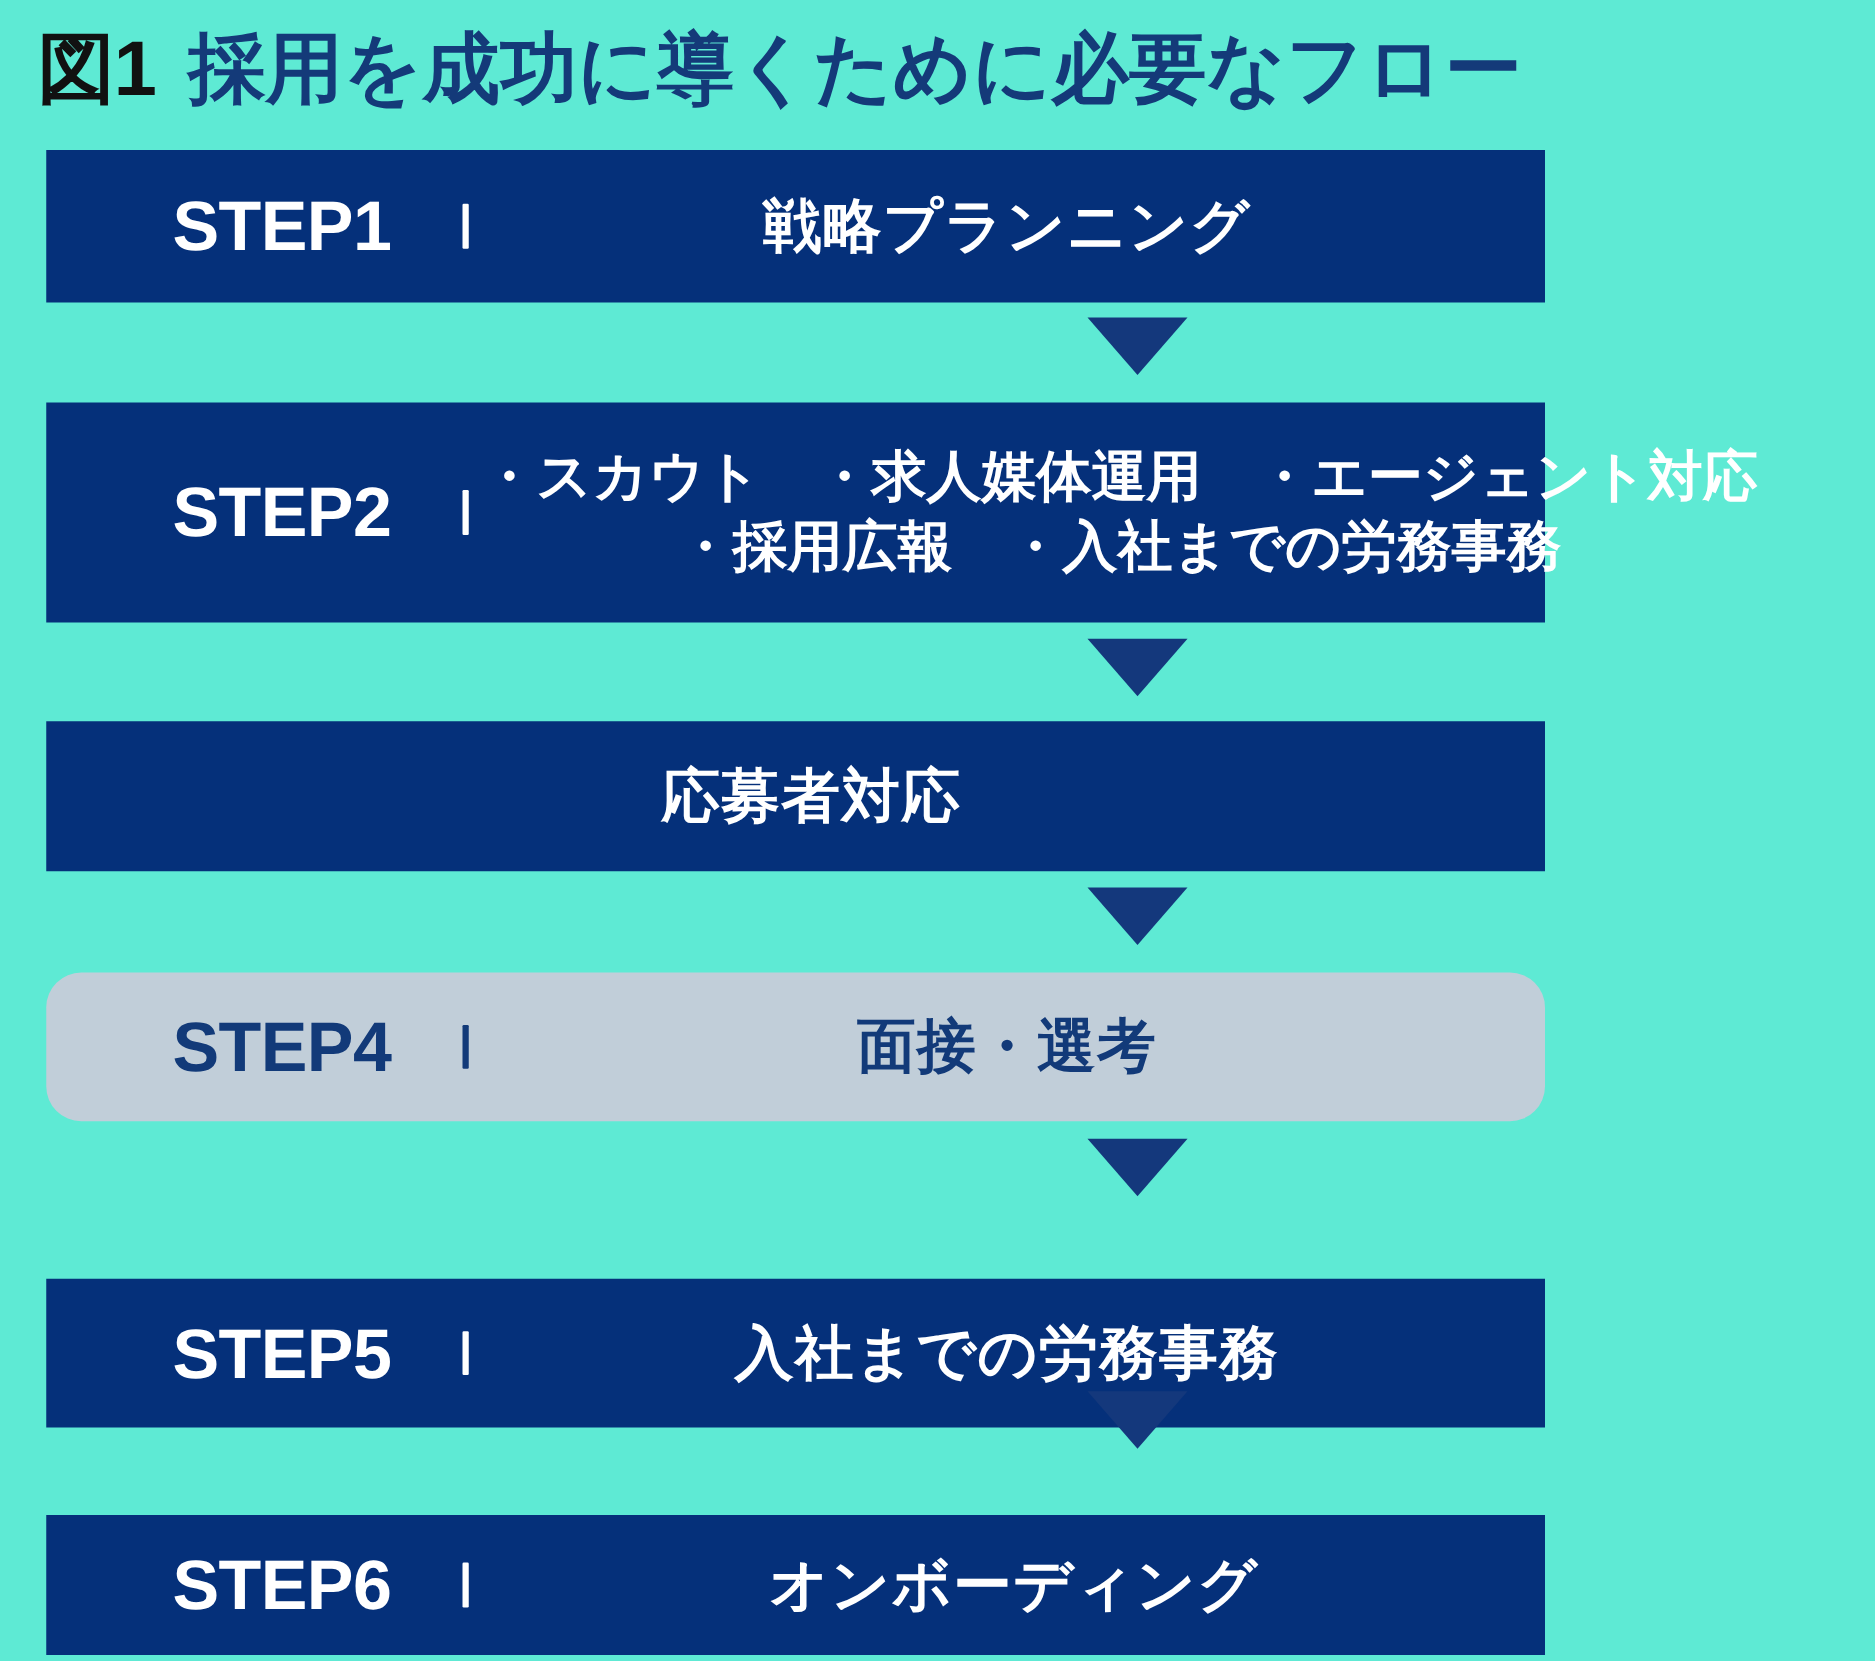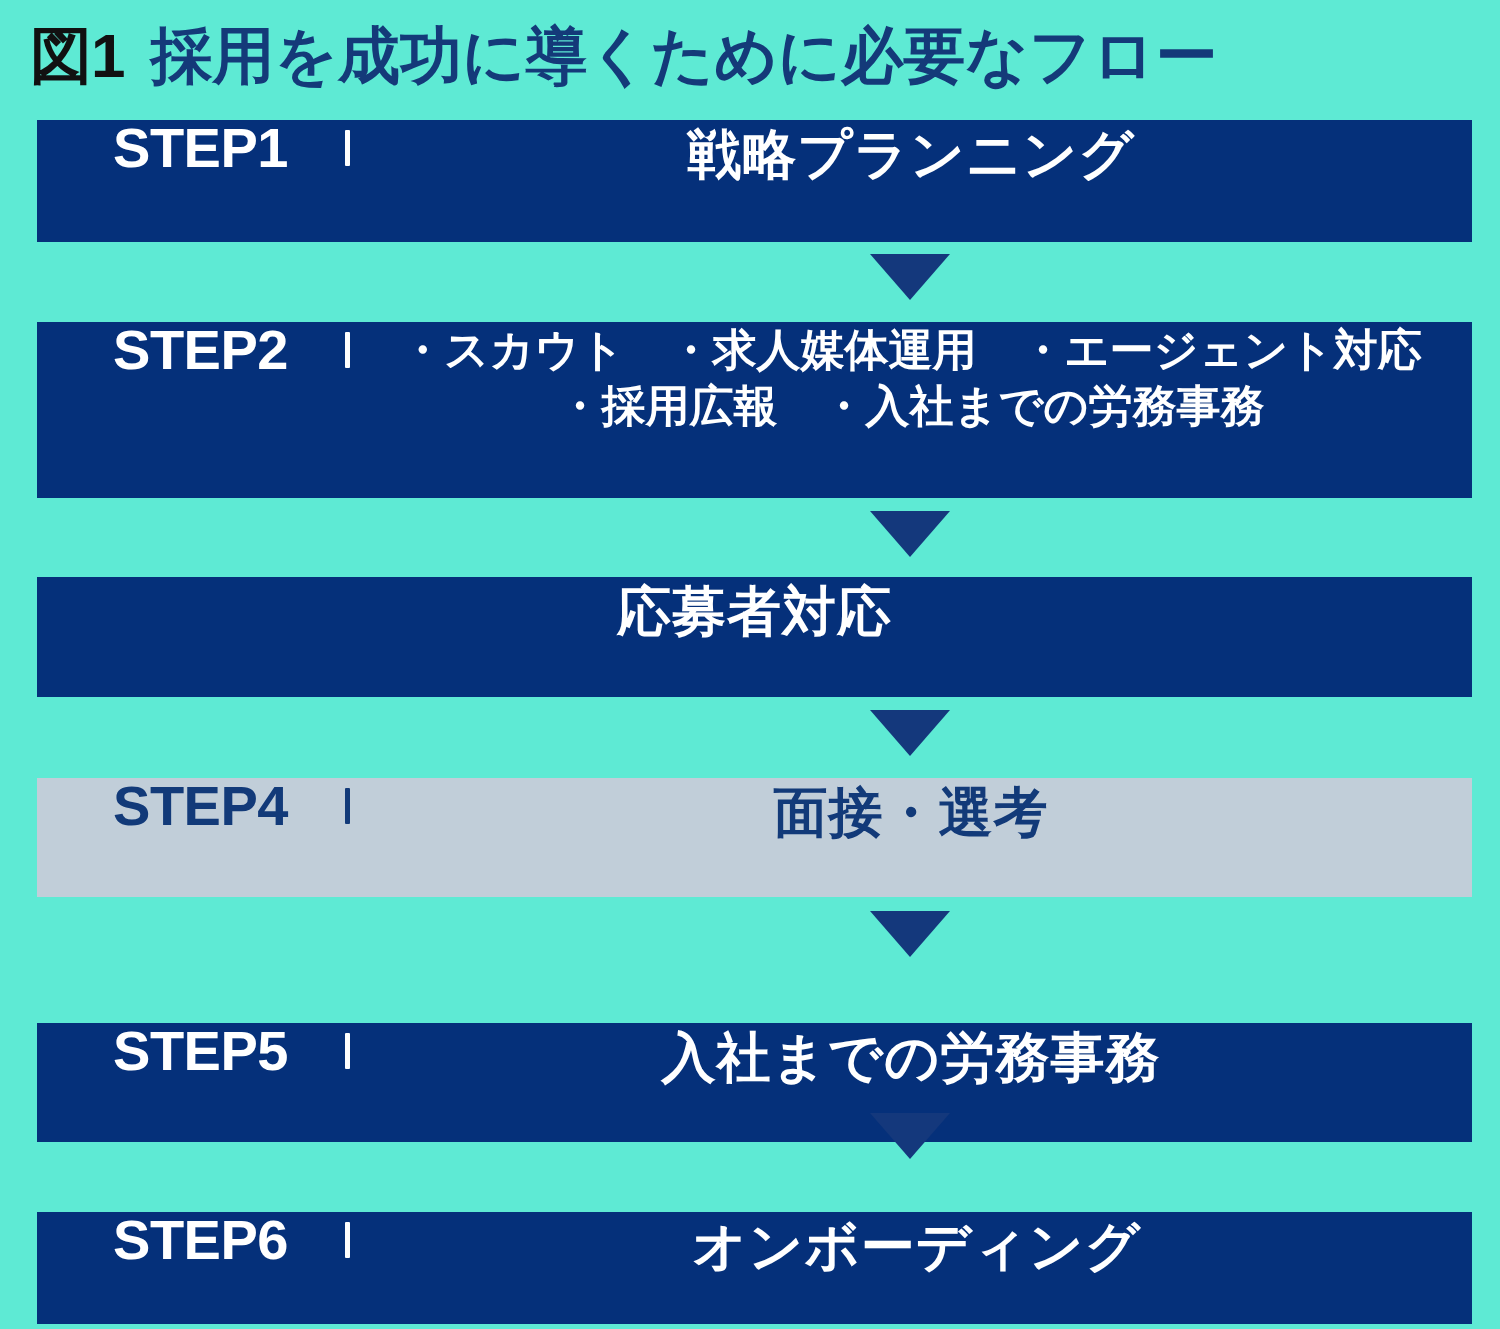--- a/index.html
+++ b/index.html
@@ -46,27 +46,28 @@
     line-height: 1;
     margin-left: 26px;
     letter-spacing: 0px;
     text-align: center;
   }
 
   
   .step-bar {
     position: absolute;
     left: 37px;
-    width: 1435px;
+    width: 1199px;
     box-sizing: border-box;
     display: flex;
-    align-items: flex-start;
+    align-items: center;
+    padding-left: 25px;
   }
   .step-bar.dark  { background: #05307a; }
-  .step-bar.light { background: #c1ced9; }
+  .step-bar.light { background: #c1ced9; border-radius: 28px; }
 
   .step-label-cell {
     width: 313px;
     flex: 0 0 313px;
     display: flex;
     align-items: center;
     justify-content: center;
     position: relative;
     box-sizing: border-box;
     padding-left: 14px;
@@ -96,21 +97,21 @@
     flex: 1 1 auto;
     display: flex;
     flex-direction: column;
     align-items: center;
     justify-content: center;
     text-align: center;
     padding: 0 10px;
     box-sizing: border-box;
   }
   .step-text {
-    font-size: 54px;
+    font-size: 47px;
     font-weight: 700;
     line-height: 1.28;
     white-space: nowrap;
     letter-spacing: 1px;
   }
   .dark .step-text  { color: #ffffff; }
   .light .step-text { color: #123a79; }
   .step-text.small  { font-size: 44px; letter-spacing: 0px; }
 
   

